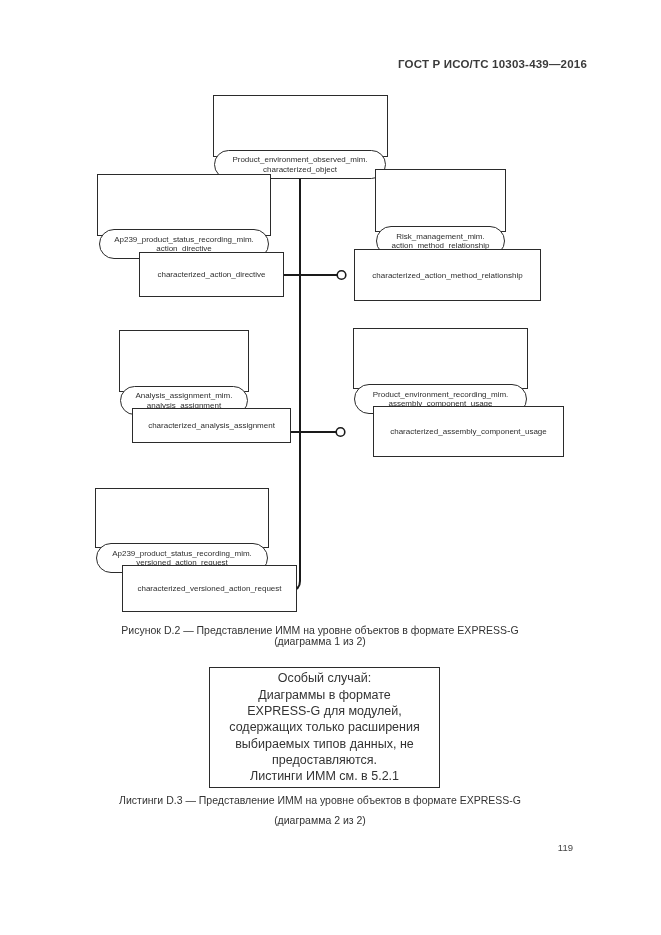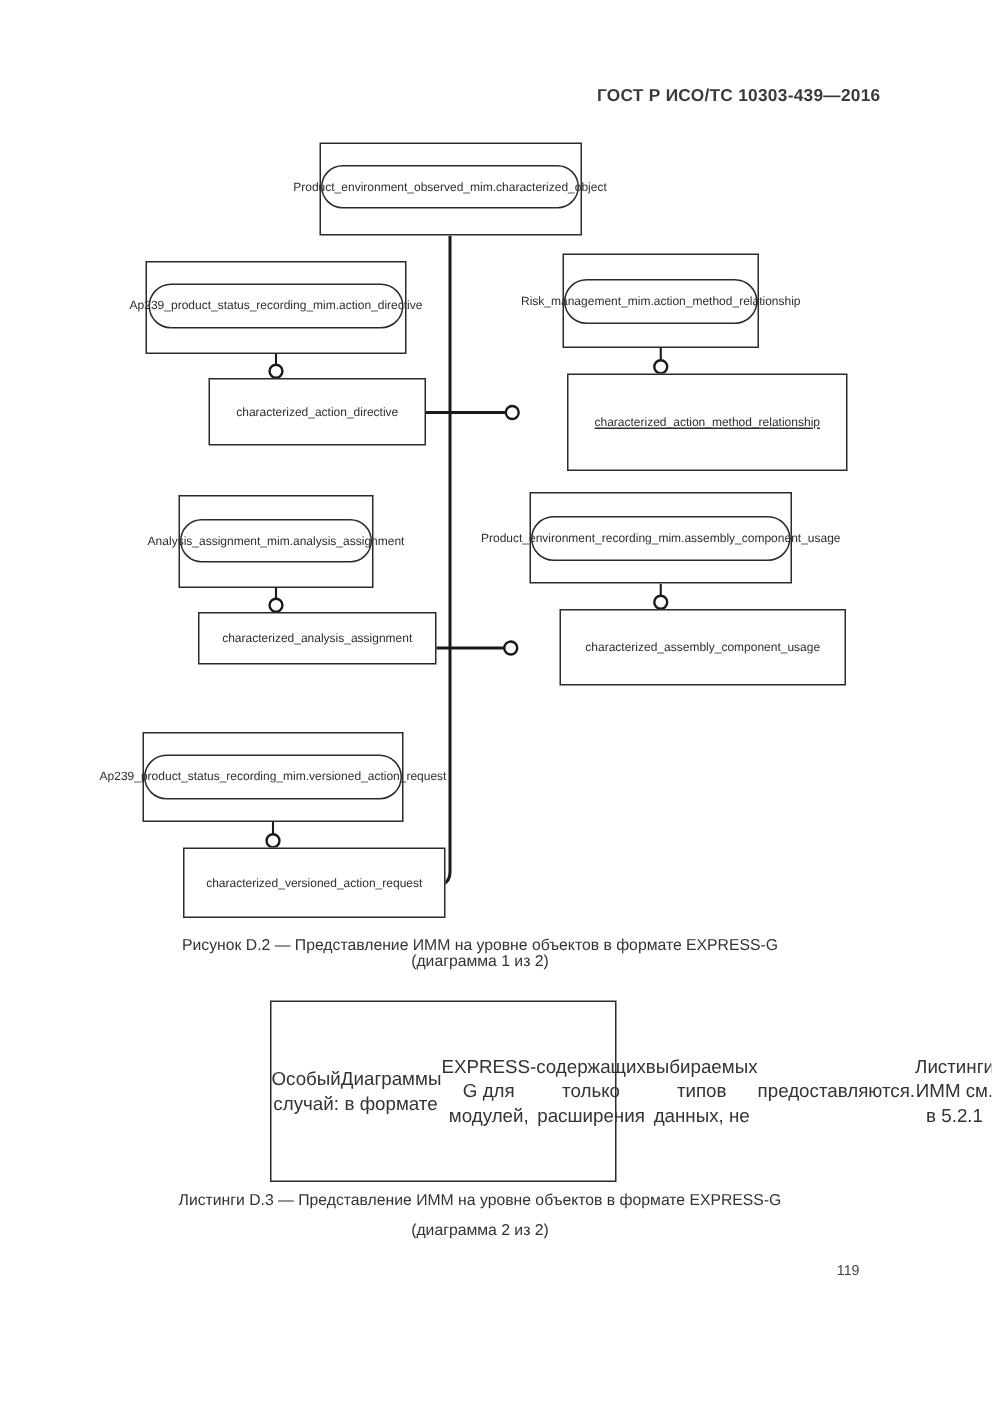--- a/index.html
+++ b/index.html
@@ -27,43 +27,43 @@
     border:1px solid #2b2b2b;
     background:#fff;
     box-sizing:border-box;
   }
   .stadium{
     position:absolute;
     border:1px solid #2b2b2b;
     border-radius:15px;
     background:#fff;
     box-sizing:border-box;
-    display:flex;flex-direction:row;
+    display:flex;flex-direction:column;
     align-items:center;justify-content:center;
     text-align:center;
-    font-size:8px;line-height:9.5px;color:#2e2e2e;
+    font-size:8px;line-height:9.5px;color:#2e2e2e;margin-top:40px;
   }
   .plain{
     position:absolute;
     border:1px solid #2b2b2b;
     background:#fff;
     box-sizing:border-box;
     display:flex;align-items:center;justify-content:center;
     text-align:center;
     font-size:8px;color:#2e2e2e;margin-left:28px;
   }
   svg.lines{position:absolute;left:0;top:0;}
   .caption{
     position:absolute;left:50px;width:540px;
     text-align:center;font-size:10.5px;color:#333;
   }
   .special{
-    position:absolute;left:180px;top:667px;width:231px;height:121px;
+    position:absolute;left:209px;top:667px;width:231px;height:121px;
     border:1.4px solid #2b2b2b;box-sizing:border-box;
-    display:flex;flex-direction:row;align-items:center;
+    display:flex;flex-direction:column;align-items:center;justify-content:center;
     text-align:center;font-size:12.5px;line-height:16.3px;color:#333;
   }
 </style>
 </head>
 <body>
 
 <div id="page">
 
   <div class="hdr">ГОСТ Р ИСО/ТС 10303-439—2016</div>
 
@@ -105,21 +105,21 @@
   </div>
 
   <div class="rect" style="left:375px;top:169px;width:131px;height:63px;"></div>
   <div class="stadium" style="left:376px;top:186px;width:129px;height:30px;">
     <div>Risk_management_mim.</div>
     <div>action_method_relationship</div>
   </div>
 
   <div class="plain" style="left:111px;top:252px;width:145px;height:45px;">characterized_action_directive</div>
 
-  <div class="plain" style="left:350px;top:249px;width:187px;height:65px;text-decoration:underline;">characterized_action_method_relationship</div>
+  <div class="plain" style="left:326px;top:249px;width:187px;height:52px;">characterized_action_method_relationship</div>
 
   <div class="rect" style="left:119px;top:330px;width:130px;height:62px;"></div>
   <div class="stadium" style="left:120px;top:346px;width:128px;height:29px;">
     <div>Analysis_assignment_mim.</div>
     <div>analysis_assignment</div>
   </div>
 
   <div class="rect" style="left:353px;top:328px;width:175px;height:61px;"></div>
   <div class="stadium" style="left:354px;top:344px;width:173px;height:30px;">
     <div>Product_environment_recording_mim.</div>

